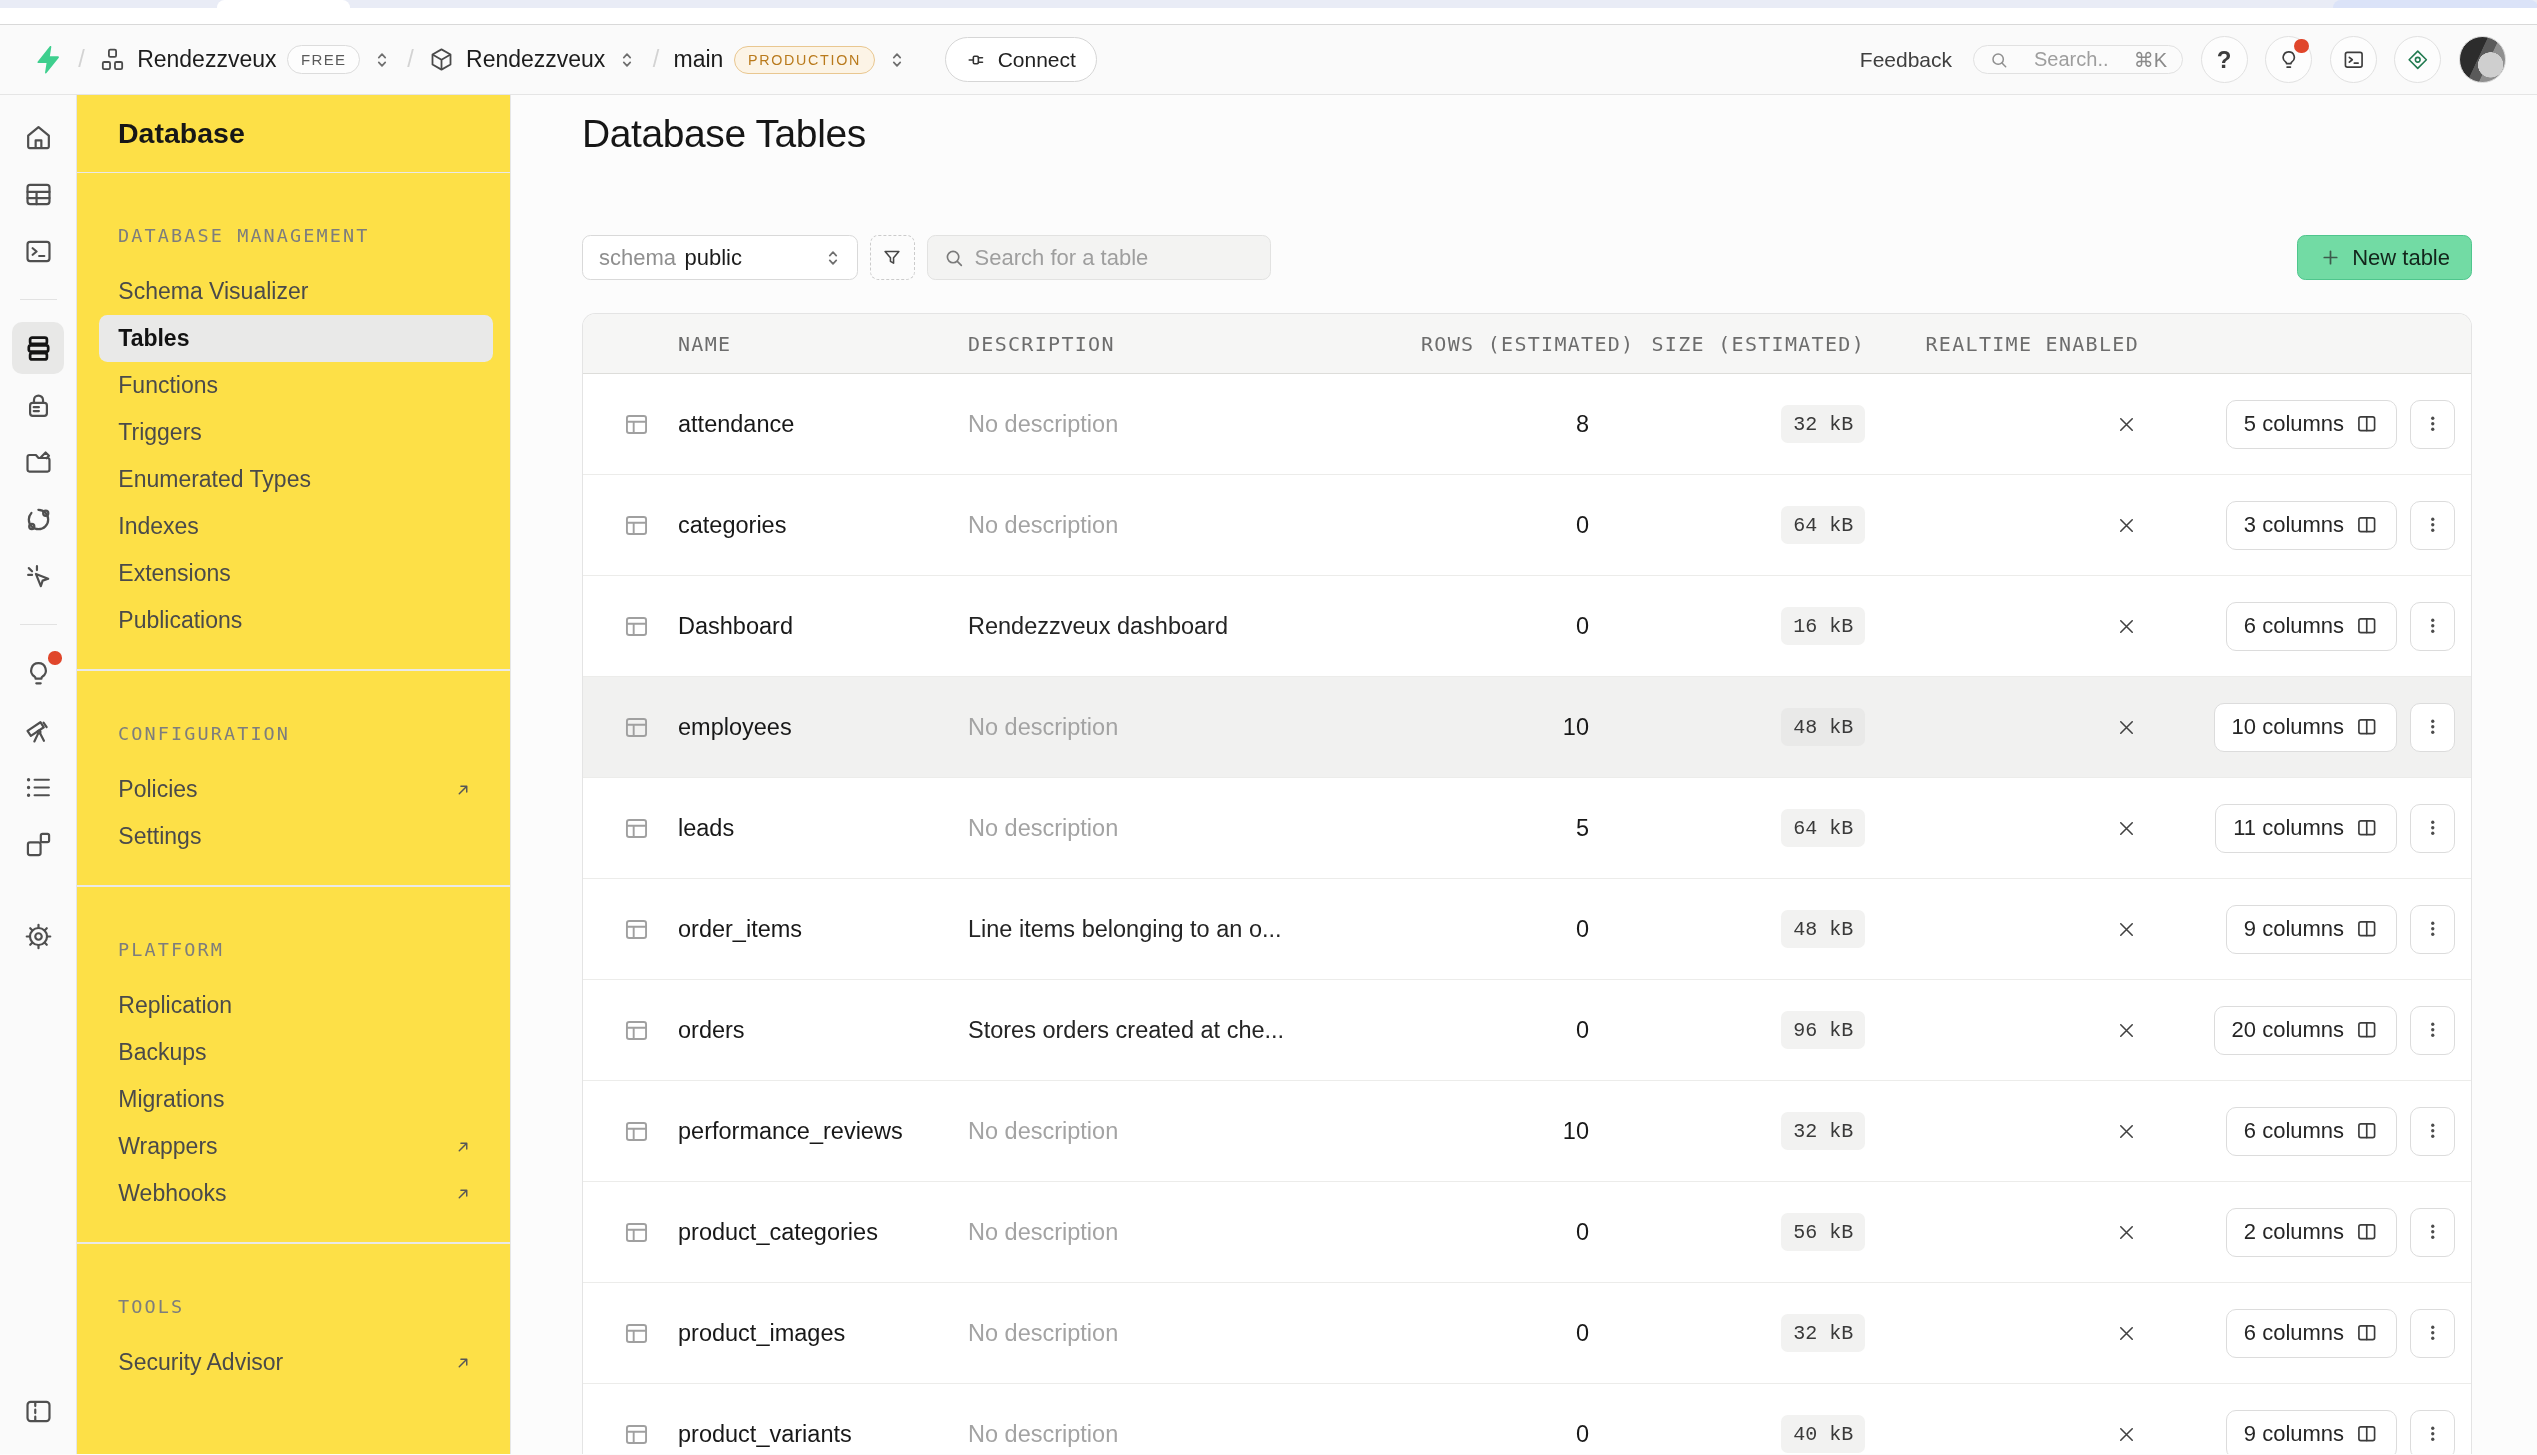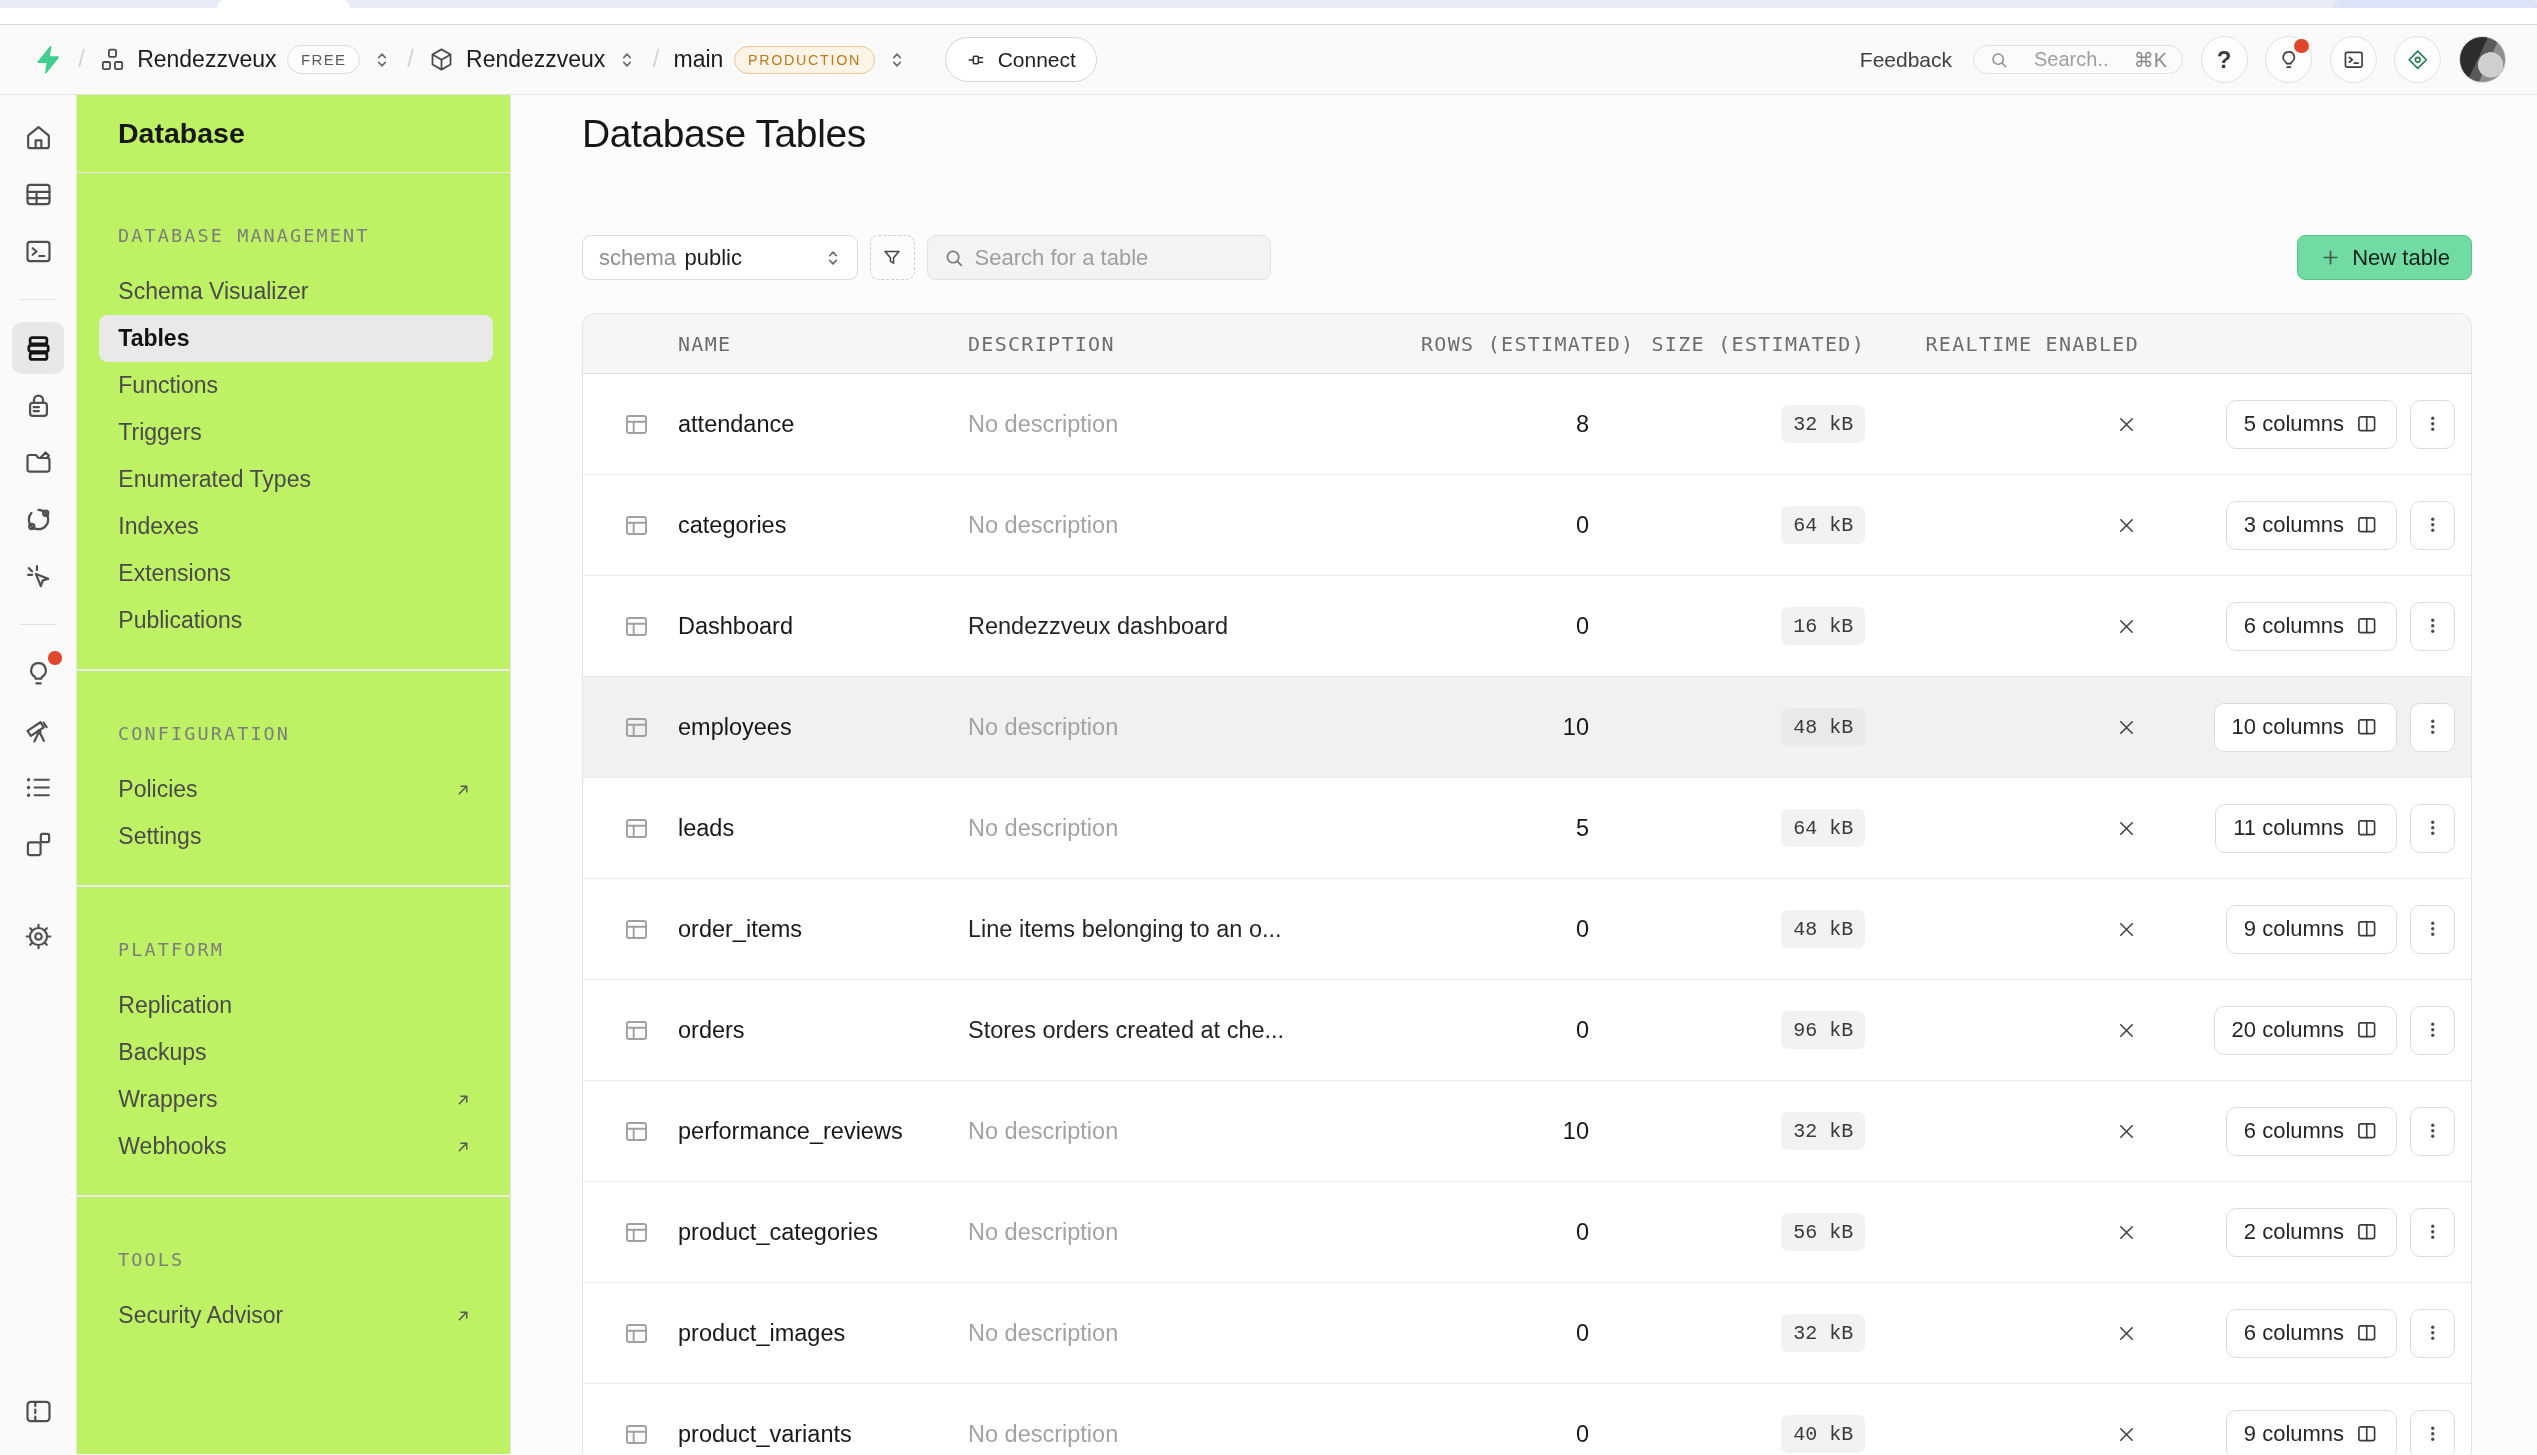--- a/index.html
+++ b/index.html
@@ -66,21 +66,21 @@
     display:flex; align-items:center; justify-content:center; position:relative; color:#4f4f4f; }
   .rail-btn svg { width:31px; height:31px; }
   .rail-btn.active { background:#e8e8e7; color:#141414; }
   .rail-btn.active svg { stroke-width:2.1; }
   .rail-divider { width:37px; border-top:0.8px solid #e2e2e2; margin:17px 0 22px; }
   .rail-spacer { height:35px; flex:none; }
   .rail-push { margin-top:auto; }
   .rail-dot { position:absolute; top:4.2px; right:2.5px; width:13.4px; height:13.4px; border-radius:50%; background:var(--dot-red,#e0462b); }
 
   
-  .sidebar { width:434px; flex:none; background:#bef264; border-right:0.8px solid #e6e6e6; overflow:hidden; }
+  .sidebar { width:434px; flex:none; background:#fde047; border-right:0.8px solid #e6e6e6; overflow:hidden; }
   .sb-title { height:78px; border-bottom:0.8px solid #e9e9e9; display:flex; align-items:center;
     padding-left:41px; font-size:28.5px; font-weight:600; color:#171717; }
   .section { padding:52px 0 25px; }
   .section + .section { border-top:0.8px solid #e9e9e9; }
   .section { border-bottom:0.8px solid #e9e9e9; }
   .section:last-child { border-bottom:none; }
   .section-label { margin:0 0 22px 41px; font-family:"DejaVu Sans Mono","Liberation Mono",monospace;
     font-size:18.5px; letter-spacing:2.1px; color:#7d7d7d; }
   .menu-item { height:47px; margin:0 17px 0 22px; padding:0 20px 0 19.3px; border-radius:8.4px;
     display:flex; align-items:center; justify-content:space-between; font-size:23px; color:#4a4a4a; cursor:pointer; }
@@ -428,20 +428,23 @@
         </div>
         <div class="section">
           <div class="section-label">PLATFORM</div>
           <div class="menu-item">
             <span>Replication</span>
           </div>
           <div class="menu-item">
             <span>Backups</span>
           </div>
           <div class="menu-item">
+            <span>Migrations</span>
+          </div>
+          <div class="menu-item">
             <span>Wrappers</span>
             <span class="ext">
               <svg viewBox="0 0 24 24" fill="none" stroke="currentColor" stroke-width="1.7" stroke-linecap="round" stroke-linejoin="round">
                 <path d="M7.5 16.5 16.5 7.5M9.5 7.5h7v7"></path>
               </svg>
             </span>
           </div>
           <div class="menu-item">
             <span>Webhooks</span>
             <span class="ext">

